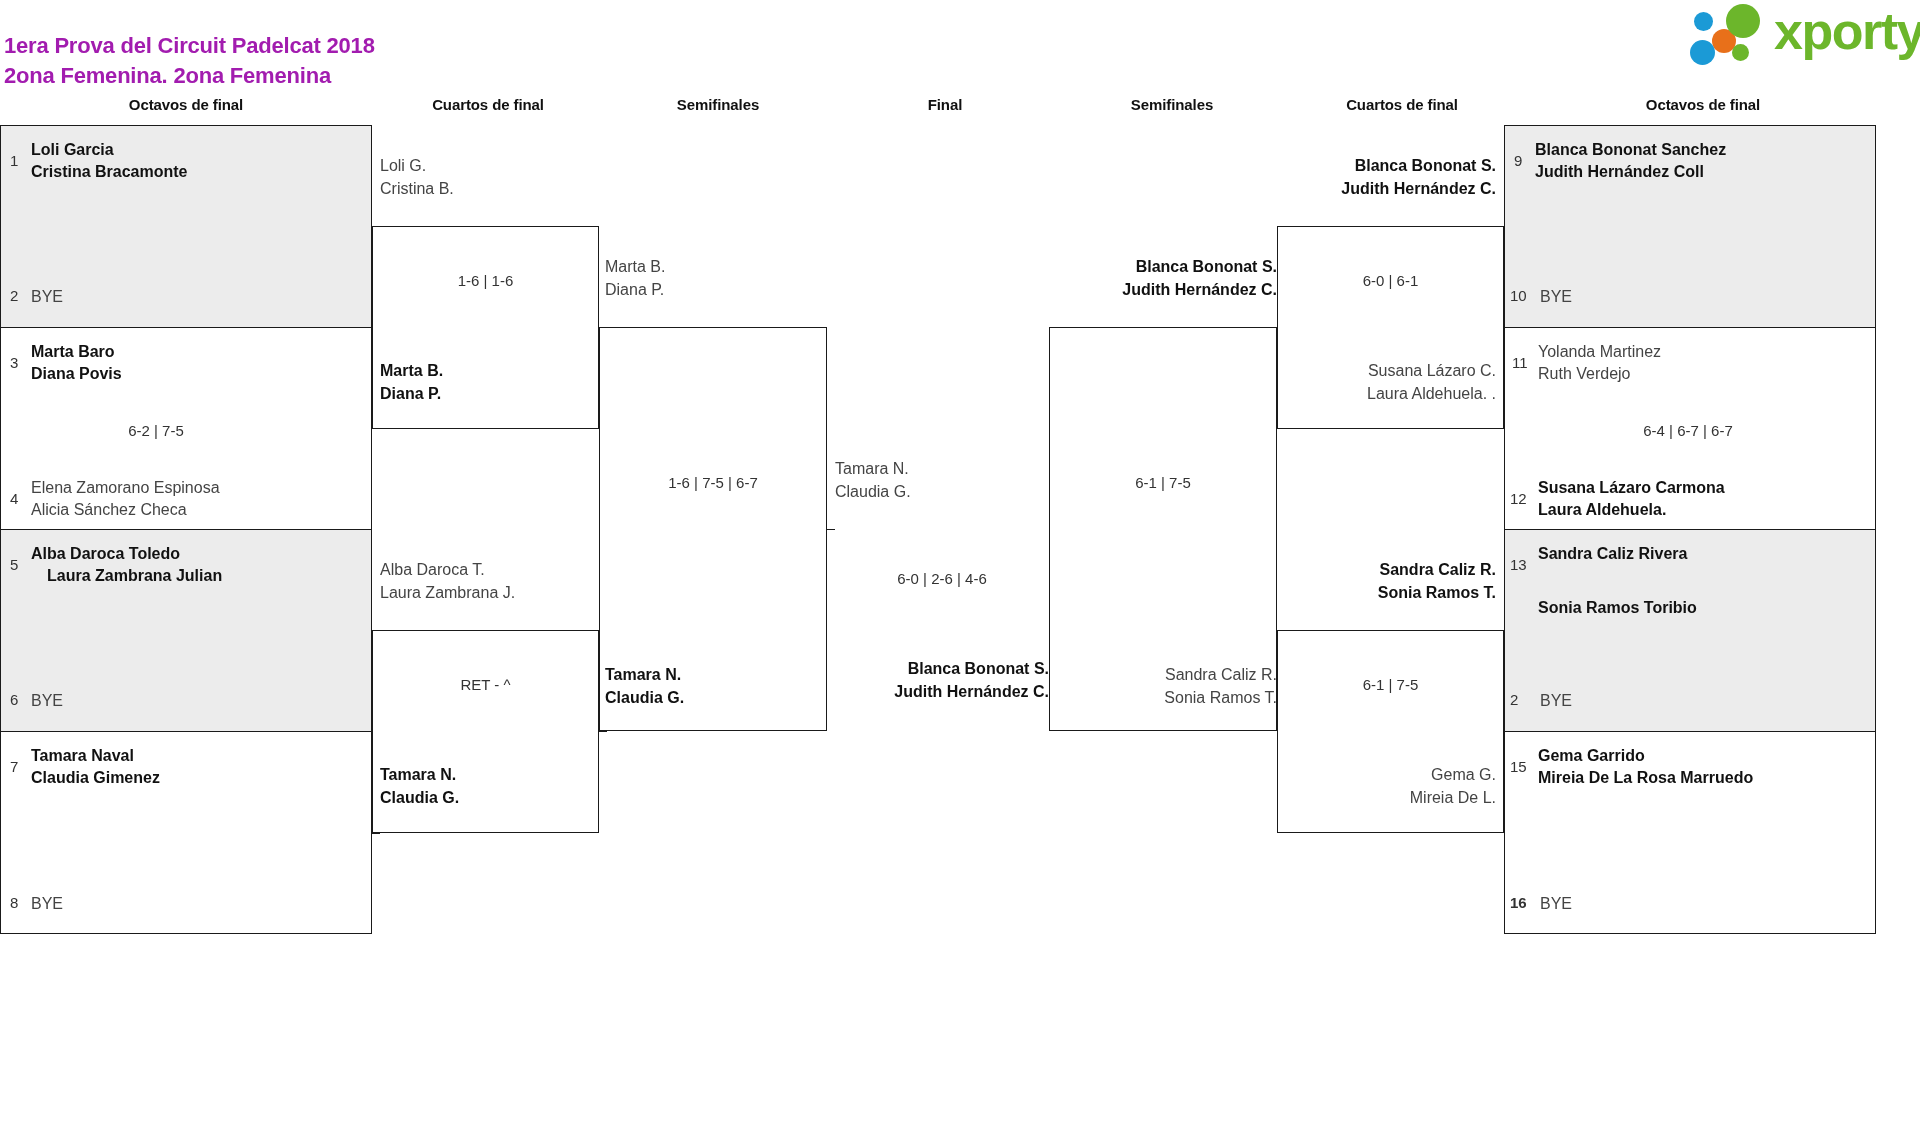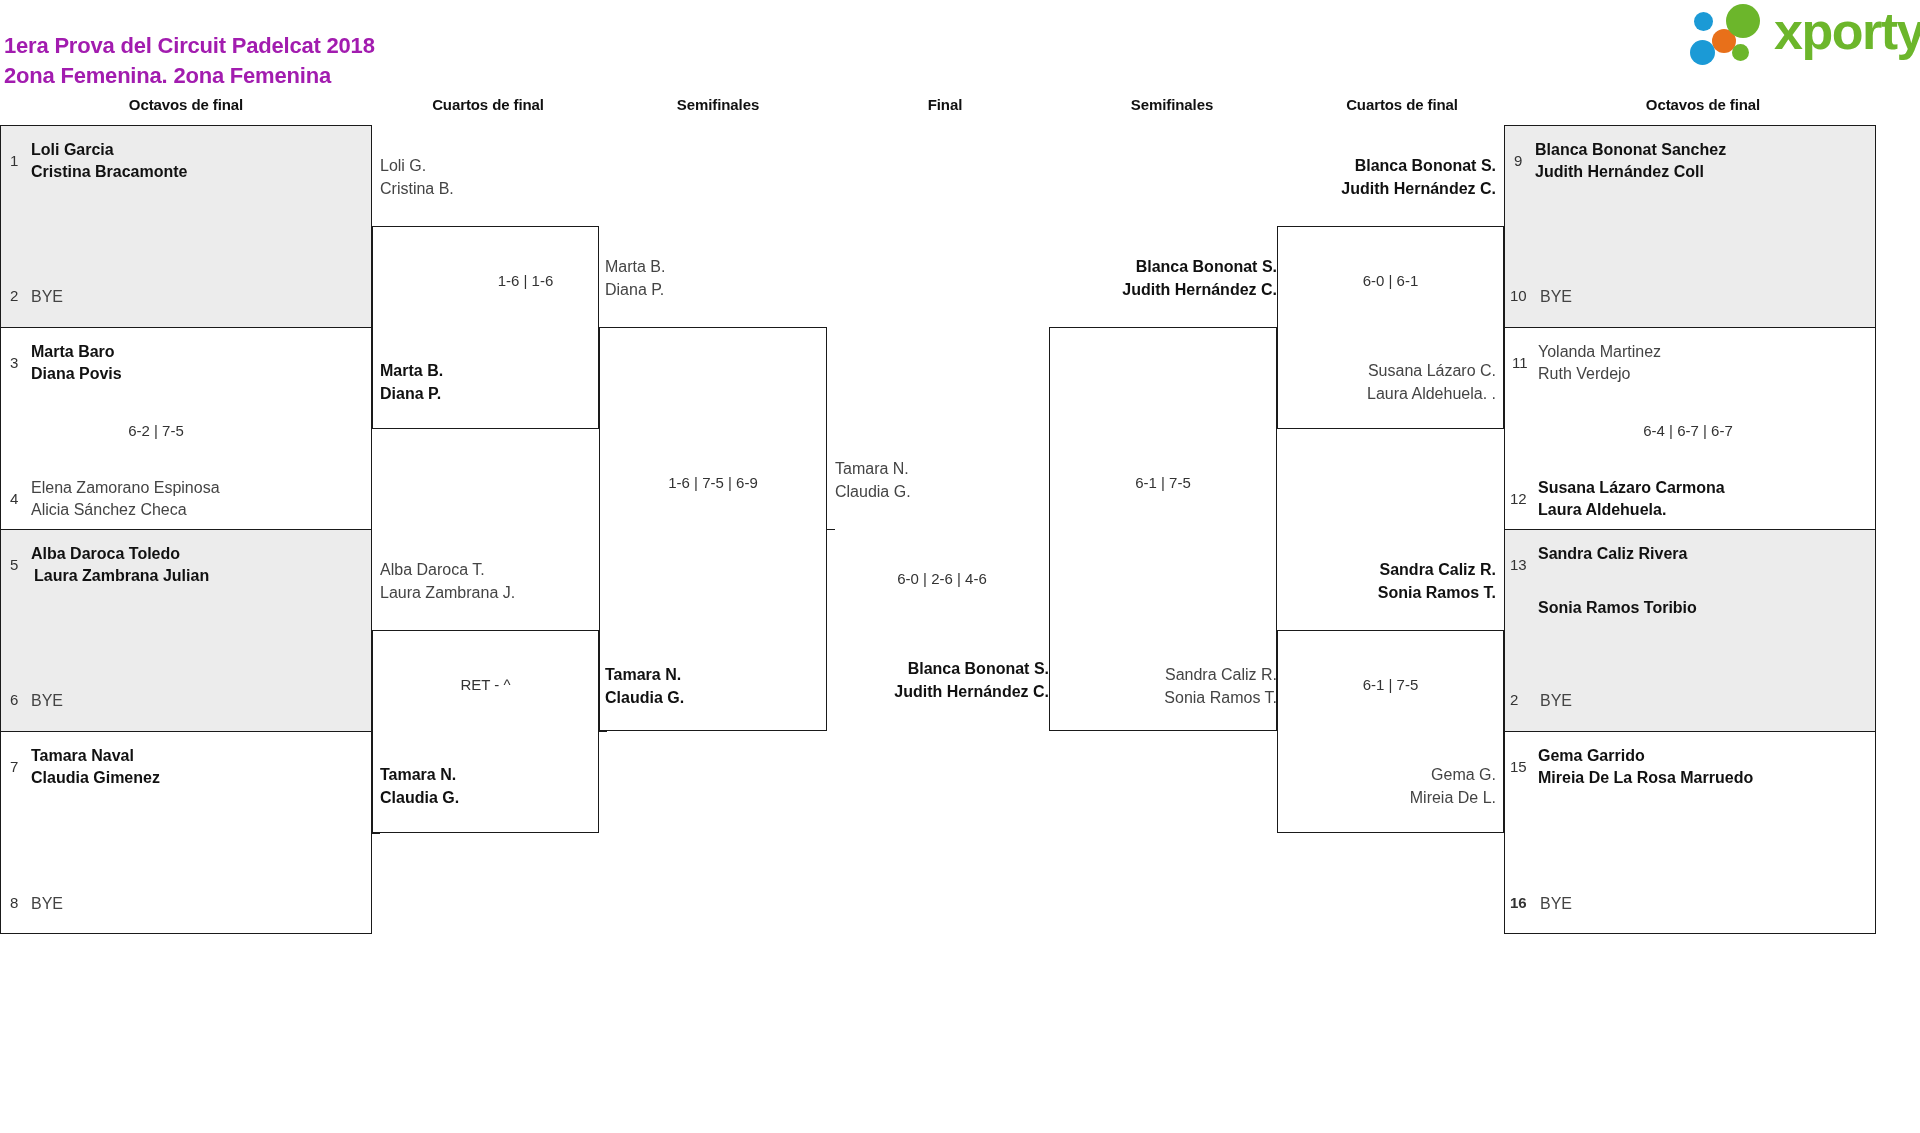--- a/index.html
+++ b/index.html
@@ -78,56 +78,56 @@
 <div class="seed" style="left:10px;top:354px;">3</div>
 <div class="nm win" style="left:31px;top:342px;">Marta Baro</div>
 <div class="nm win" style="left:31px;top:364px;">Diana Povis</div>
 <div class="score" style="left:31px;top:422px;width:250px;">6-2 | 7-5</div>
 <div class="seed" style="left:10px;top:490px;">4</div>
 <div class="nm lose" style="left:31px;top:478px;">Elena Zamorano Espinosa</div>
 <div class="nm lose" style="left:31px;top:500px;">Alicia Sánchez Checa</div>
 
 <div class="seed" style="left:10px;top:556px;">5</div>
 <div class="nm win" style="left:31px;top:544px;">Alba Daroca Toledo</div>
-<div class="nm win" style="left:34px;top:566px;">Laura Zambrana Julian</div>
+<div class="nm win" style="left:47px;top:566px;">Laura Zambrana Julian</div>
 <div class="seed" style="left:10px;top:691px;">6</div>
 <div class="nm lose" style="left:31px;top:691px;">BYE</div>
 
 <div class="seed" style="left:10px;top:758px;">7</div>
 <div class="nm win" style="left:31px;top:746px;">Tamara Naval</div>
 <div class="nm win" style="left:31px;top:768px;">Claudia Gimenez</div>
 <div class="seed" style="left:10px;top:894px;">8</div>
 <div class="nm lose" style="left:31px;top:894px;">BYE</div>
 
 <div class="ln lnh" style="left:372px;top:226px;width:8px;"></div>
 <div class="ln lnh" style="left:372px;top:428px;width:8px;"></div>
 <div class="ln lnh" style="left:372px;top:630px;width:8px;"></div>
 <div class="ln lnh" style="left:372px;top:833px;width:8px;"></div>
 
 <div class="nm lose" style="left:380px;top:156px;">Loli G.</div>
 <div class="nm lose" style="left:380px;top:179px;">Cristina B.</div>
 <div class="slot bdr" style="left:372px;top:226px;width:227px;height:203px;"></div>
-<div class="score" style="left:372px;top:272px;width:227px;padding-left:40px;">1-6 | 1-6</div>
+<div class="score" style="left:372px;top:272px;width:227px;">1-6 | 1-6</div>
 <div class="nm win" style="left:380px;top:361px;">Marta B.</div>
 <div class="nm win" style="left:380px;top:384px;">Diana P.</div>
 
 <div class="nm lose" style="left:380px;top:560px;">Alba Daroca T.</div>
 <div class="nm lose" style="left:380px;top:583px;">Laura Zambrana J.</div>
 <div class="slot bdr" style="left:372px;top:630px;width:227px;height:203px;"></div>
 <div class="score" style="left:372px;top:676px;width:227px;">RET - ^</div>
 <div class="nm win" style="left:380px;top:765px;">Tamara N.</div>
 <div class="nm win" style="left:380px;top:788px;">Claudia G.</div>
 
 <div class="ln lnh" style="left:599px;top:327px;width:8px;"></div>
 <div class="ln lnh" style="left:599px;top:731px;width:8px;"></div>
 
 <div class="nm lose" style="left:605px;top:257px;">Marta B.</div>
 <div class="nm lose" style="left:605px;top:280px;">Diana P.</div>
 <div class="slot bdr" style="left:599px;top:327px;width:228px;height:404px;"></div>
-<div class="score" style="left:599px;top:474px;width:228px;">1-6 | 7-5 | 6-9</div>
+<div class="score" style="left:599px;top:474px;width:228px;">1-6 | 7-5 | 6-7</div>
 <div class="nm win" style="left:605px;top:665px;">Tamara N.</div>
 <div class="nm win" style="left:605px;top:688px;">Claudia G.</div>
 
 <div class="ln lnh" style="left:827px;top:529px;width:8px;"></div>
 
 <div class="nm lose" style="left:835px;top:459px;">Tamara N.</div>
 <div class="nm lose" style="left:835px;top:482px;">Claudia G.</div>
 <div class="score" style="left:835px;top:570px;width:214px;">6-0 | 2-6 | 4-6</div>
 <div class="nm win r" style="left:835px;top:659px;width:214px;">Blanca Bononat S.</div>
 <div class="nm win r" style="left:835px;top:682px;width:214px;">Judith Hernández C.</div>

